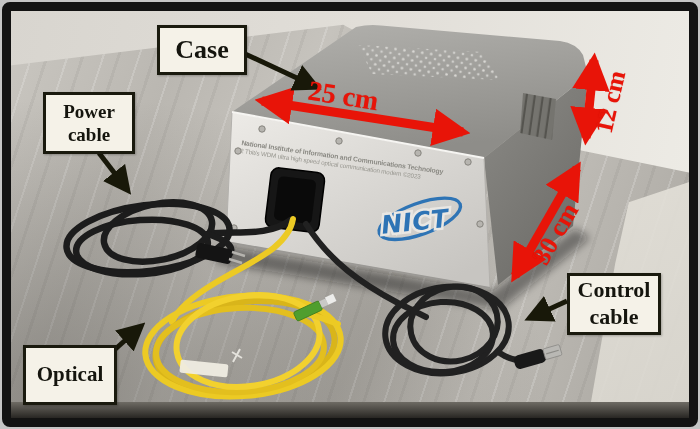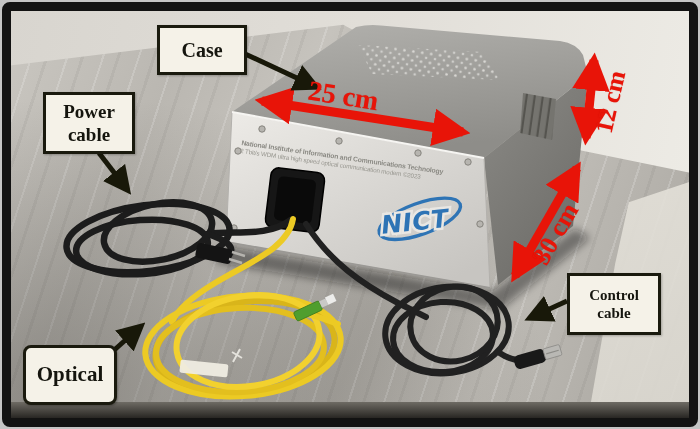--- a/index.html
+++ b/index.html
@@ -20,24 +20,24 @@
   svg.scene{left:0;top:0;}
   
   .panel-text{left:242px;top:139px;width:240px;transform:rotate(8.2deg);transform-origin:0 0;
      font-family:"Liberation Sans",sans-serif;line-height:1.25;pointer-events:none;}
   .panel-text .l1{font-size:6.8px;font-weight:bold;color:#8b8a84;letter-spacing:-.15px;}
   .panel-text .l2{font-size:6.2px;color:#96958e;letter-spacing:-.1px;}
   
   .label-box{background:#f5f2e8;border:3px solid #1a1a0e;color:#15150e;text-align:center;
      display:flex;flex-direction:column;justify-content:center;font-weight:bold;
      box-shadow:1px 1px 2px rgba(0,0,0,.25);}
-  .lb-case{left:157px;top:25px;width:84px;height:44px;font-size:20px;align-items:center;}
+  .lb-case{left:157px;top:25px;width:84px;height:44px;font-size:26px;align-items:center;}
   .lb-power{left:43px;top:92px;width:86px;height:56px;font-size:19px;line-height:1.22;}
-  .lb-fiber{left:23px;top:345px;width:88px;height:54px;font-size:21px;line-height:1.22;border-radius:8px;}
-  .lb-control{left:567px;top:273px;width:88px;height:56px;font-size:15px;line-height:1.22;}
+  .lb-fiber{left:23px;top:345px;width:88px;height:54px;font-size:21px;line-height:1.22;}
+  .lb-control{left:567px;top:273px;width:88px;height:56px;font-size:22px;line-height:1.22;}
   
   .dim{color:#e81408;font-weight:bold;white-space:nowrap;text-shadow:0 0 1px rgba(180,10,5,.4);}
   .dim-25{left:308px;top:80px;font-size:28px;transform:rotate(9deg);}
   .dim-12{left:579px;top:88px;font-size:25px;transform:rotate(-77deg);}
   .dim-30{left:523px;top:219px;font-size:26px;transform:rotate(-60deg);}
   .frame{inset:2px;border:9px solid #121212;border-radius:8px;pointer-events:none;}
 </style>
 </head>
 <body>
 

